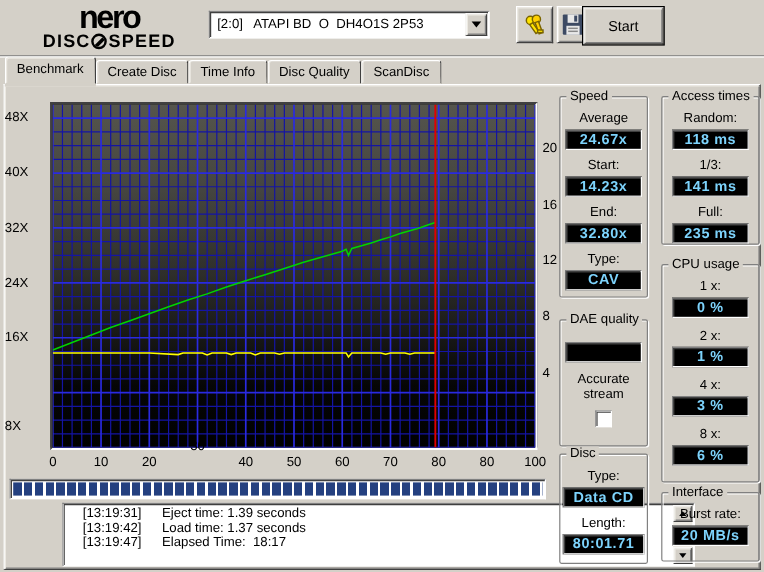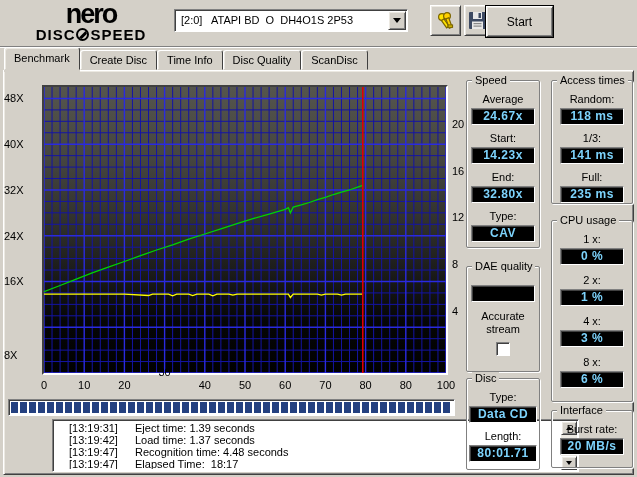--- a/index.html
+++ b/index.html
@@ -258,21 +258,20 @@
     </div>
 
   <div class="pbar">
     <div class="pbar-fill"></div>
   </div>
 
   <div class="logbox">
     <div class="log-list" id="log-list">
         <div class="log-row"><span class="log-time">[13:19:31]</span><span>Eject time: 1.39 seconds</span></div>
         <div class="log-row"><span class="log-time">[13:19:42]</span><span>Load time: 1.37 seconds</span></div>
-        <div class="log-row"><span class="log-time">[13:19:47]</span><span>Recognition time: 4.48 seconds</span></div>
         <div class="log-row"><span class="log-time">[13:19:47]</span><span>Elapsed Time:  18:17</span></div>
       </div>
     <div class="sbar">
       <div class="sbtn" style="top:0;">
           <span class="s-arr-up"></span>
         </div>
       <div class="sthumb"></div>
       <div class="sbtn" style="bottom:0; top:auto;">
           <span class="s-arr-dn"></span>
         </div>

